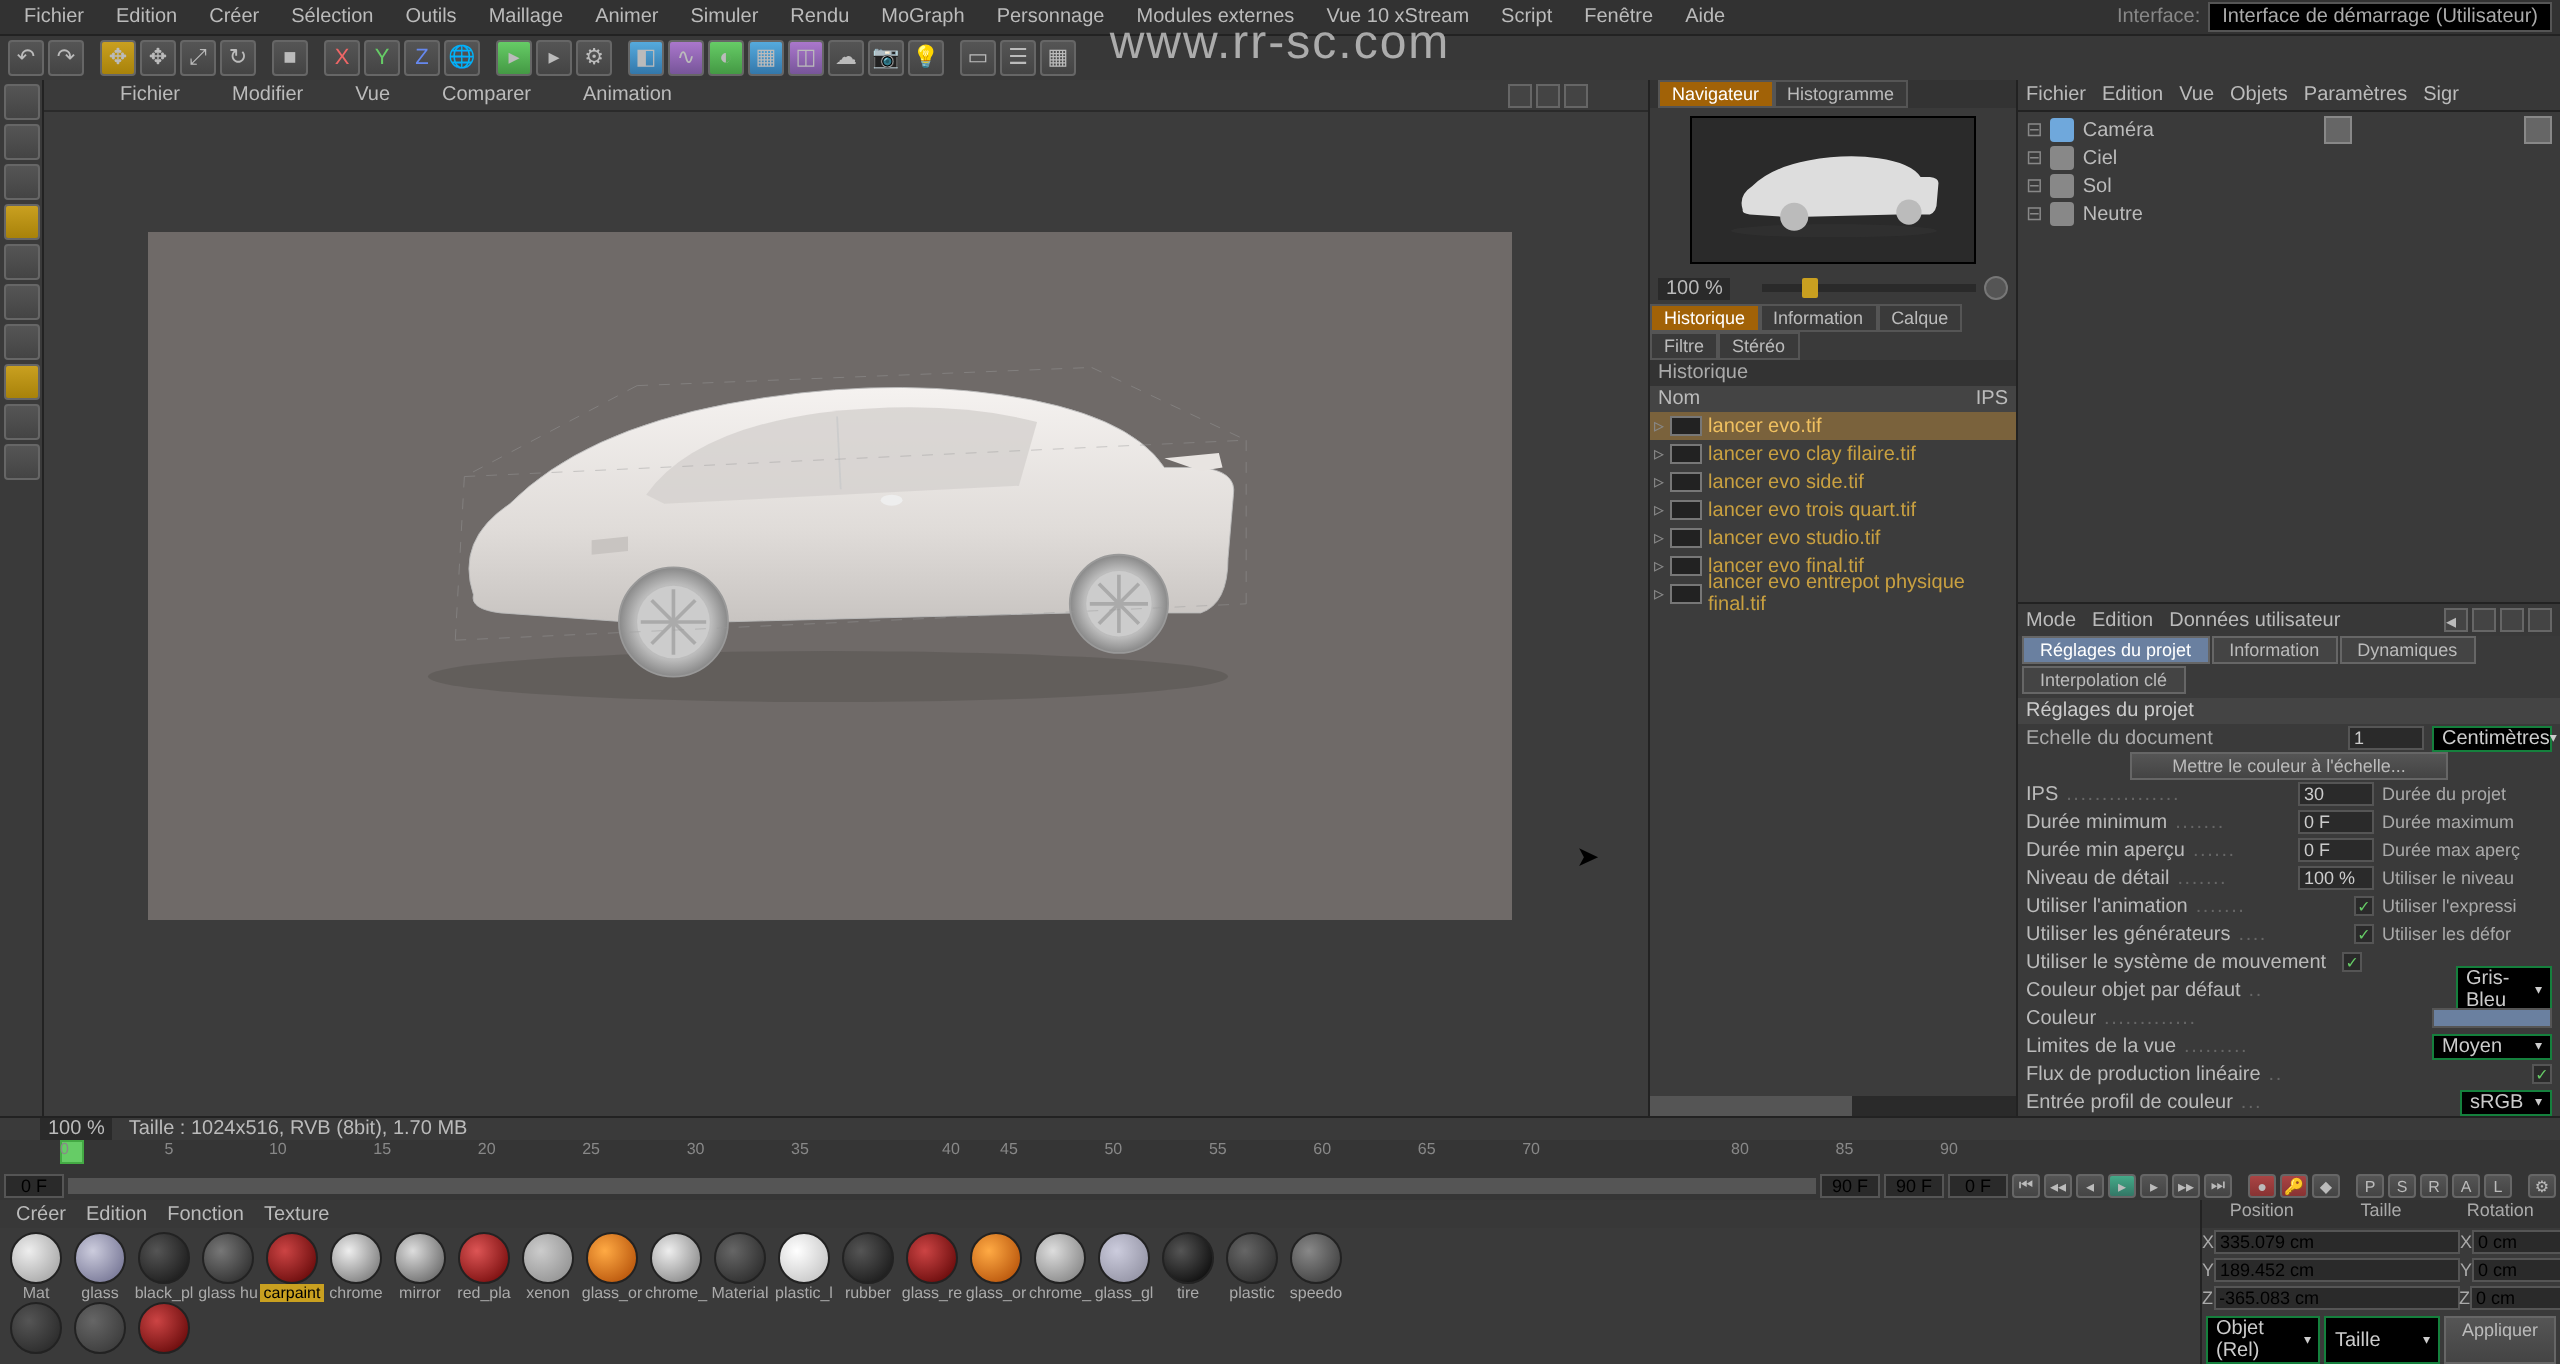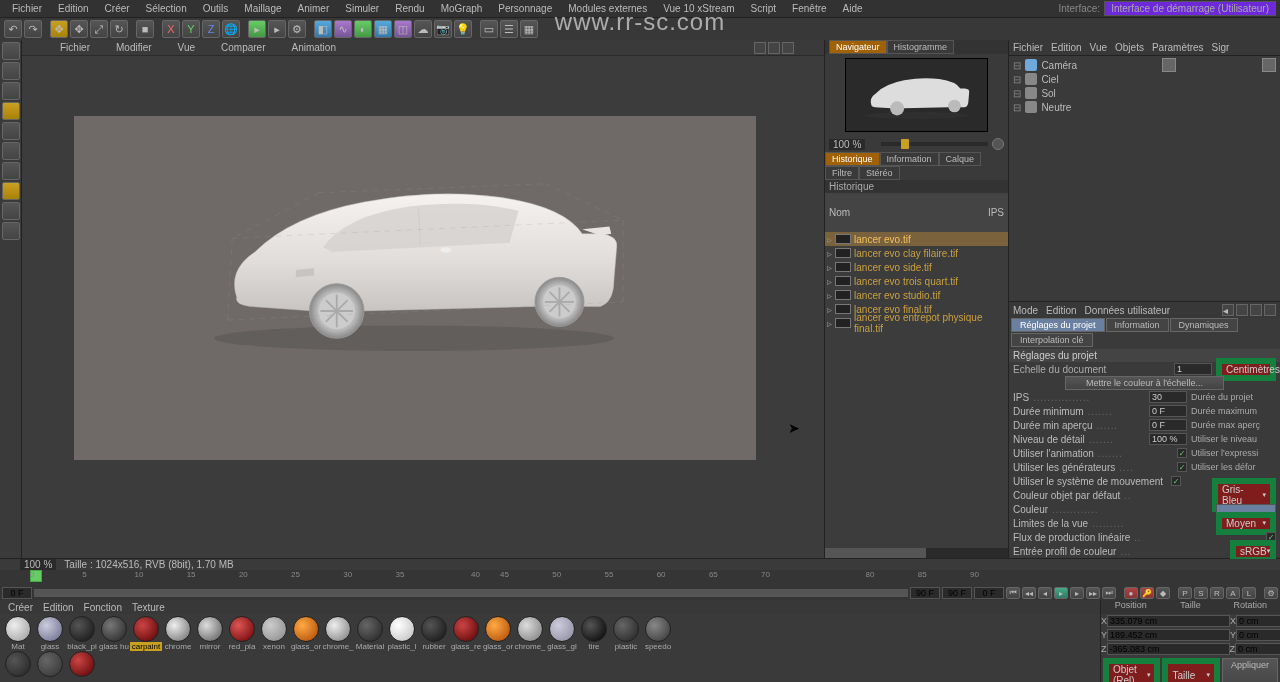--- a/index.html
+++ b/index.html
@@ -1,21 +1,21 @@
 <!DOCTYPE html>
 <html><head>
 <meta charset="utf-8">
 <style>
 * { margin: 0; padding: 0; box-sizing: border-box; font-family: Arial, sans-serif; font-size: 10px; user-select: none; }
 body { background: #393939; color: #bbb; width: 1280px; height: 682px; overflow: hidden; position: relative; }
 .menubar { display: flex; height: 18px; background: #323232; border-bottom: 1px solid #222; align-items: center; padding: 0 4px; justify-content: space-between; }
 .menubar-left { display: flex; }
 .menu-item { padding: 0 8px; color: #bbb; cursor: pointer; }
 .interface-label { color: #888; margin-right: 4px; }
-.interface-combo { background: #6d28d9; padding: 1px 6px; border: 1px solid #555; color: #aaa; }
+.interface-combo { background: #000000; padding: 1px 6px; border: 1px solid #555; color: #aaa; }
 .toolbar { display: flex; height: 22px; background: #383838; align-items: center; padding: 2px 4px; gap: 2px; }
 .tool-btn { width: 18px; height: 18px; background: linear-gradient(#555,#444); border: 1px solid #666; border-radius: 2px; cursor: pointer; display: flex; align-items: center; justify-content: center; font-size: 11px; line-height: 1; }
 .tool-sep { width: 4px; }
 .main-area { display: flex; height: 518px; }
 .left-tools { width: 22px; background: #3a3a3a; display: flex; flex-direction: column; gap: 2px; padding: 2px; border-right: 1px solid #222; }
 .left-tool { width: 18px; height: 18px; background: linear-gradient(#555,#444); border: 1px solid #666; border-radius: 2px; cursor: pointer; }
 .left-tool.yellow { background: linear-gradient(#c9a020,#a8820a); }
 .viewport-container { flex: 1; display: flex; flex-direction: column; background: #3c3c3c; }
 .viewport-menu { height: 16px; display: flex; align-items: center; padding: 0 30px; justify-content: space-between; background: #3a3a3a; border-bottom: 1px solid #2a2a2a; }
 .vp-menu-left { display: flex; gap: 10px; }
@@ -32,21 +32,21 @@
 .tab.active { background: #a16207; color: #fff; }
 .tab-pad { padding-left: 4px; }
 .preview-box { height: 74px; margin: 4px 20px; background: #2a2a2a; border: 1px solid #000; display: flex; align-items: center; justify-content: center; position: relative; }
 .zoom-row { display: flex; align-items: center; padding: 2px 4px; gap: 4px; }
 .zoom-val { background: #2a2a2a; padding: 0 4px; }
 .slider-track { flex:1; height: 4px; background: #2a2a2a; position: relative; }
 .slider-thumb { position: absolute; left: 18%; top: -3px; width: 8px; height: 10px; background: #c9a020; border-radius: 1px; }
 .circle-btn { width: 12px; height: 12px; border-radius: 50%; background: #555; border: 1px solid #777; }
 .hist-tabs { display: flex; flex-wrap: wrap; }
 .small-head { background: #333; padding: 1px 4px; color: #aaa; }
-.list-head { display: flex; justify-content: space-between; background: #444; padding: 14px 4px; }
+.list-head { display: flex; justify-content: space-between; background: #444; padding: 1px 4px; }
 .file-list { flex: 1; overflow: auto; background: #3c3c3c; }
 .file-item { display: flex; align-items: center; height: 14px; padding: 0 2px; cursor: pointer; gap: 3px; }
 .file-item.active { background: #7a623c; color: #f0c060; }
 .file-item:not(.active) { color: #c9a040; }
 .file-thumb { width: 16px; height: 10px; background: #222; border: 1px solid #777; flex-shrink: 0; }
 .hscrollbar { height: 10px; background: #2a2a2a; position: relative; }
 .hscrollbar .thumb { position: absolute; left: 0; width: 55%; height: 100%; background: #555; }
 .right-panel { width: 272px; background: #3a3a3a; display: flex; flex-direction: column; border-left: 1px solid #222; }
 .rp-menu { height: 16px; display: flex; align-items: center; padding: 0 4px; gap: 8px; background: #383838; border-bottom: 1px solid #222; }
 .obj-list { height: 60px; padding: 2px 4px; }
@@ -60,21 +60,21 @@
 .attr-menu-right { display: flex; gap: 2px; }
 .attr-title { display: flex; align-items: center; gap: 4px; padding: 2px 4px; background: #383838; }
 .attr-tabs { display: flex; flex-wrap: wrap; gap: 1px; padding: 0 2px; }
 .attr-tab { padding: 1px 8px; background: #444; border: 1px solid #666; cursor: pointer; font-size: 9px; }
 .attr-tab.active { background: #6a80a0; color: #fff; }
 .section-header { background: #444; padding: 1px 4px; margin-top: 2px; color: #ccc; }
 .prop-row { display: flex; align-items: center; height: 14px; padding: 0 4px; gap: 4px; }
 .prop-label { flex: 1; color: #aaa; font-size: 9px; }
 .dots { color: #666; letter-spacing: -1px; flex: 1; overflow: hidden; }
 .prop-input { width: 38px; background: #2a2a2a; border: 1px solid #555; padding: 0 2px; text-align: left; font-size: 9px; color: #ccc; }
-.combo { background: #7f1d1d; border: 6px solid #15803d; padding: 0 4px; font-size: 9px; color: #ccc; display: flex; justify-content: space-between; align-items: center; }
+.combo { background: #000000; border: 1px solid #15803d; padding: 0 4px; font-size: 9px; color: #ccc; display: flex; justify-content: space-between; align-items: center; }
 .combo .arrow { font-size: 7px; }
 .cbox { width: 10px; height: 10px; background: #2a2a2a; border: 1px solid #555; display: flex; align-items: center; justify-content: center; font-size: 8px; color: #6c6; }
 .btn-wide { background: linear-gradient(#555,#444); border: 1px solid #666; padding: 1px 20px; text-align: center; font-size: 9px; }
 .prop-right-label { font-size: 9px; color: #aaa; width: 85px; white-space: nowrap; overflow: hidden; }
 .bottom-strip { height: 104px; display: flex; flex-direction: column; background: #383838; border-top: 1px solid #222; }
 .info-bar { height: 14px; display: flex; align-items: center; padding: 0 20px; gap: 8px; background: #3a3a3a; }
 .timeline-wrap { display: flex; }
 .timeline { flex: 1; height: 30px; position: relative; background: #3c3c3c; }
 .ruler { height: 16px; background: #353535; position: relative; overflow: hidden; }
 .ruler-tick { position: absolute; top: 0; font-size: 8px; color: #888; }
@@ -427,21 +427,21 @@
         <div class="cbox">✓</div>
         <span class="prop-right-label">Utiliser les défor</span>
       </div>
       <div class="prop-row">
         <span>Utiliser le système de mouvement</span>
         <div class="cbox" style="margin-left:4px">✓</div>
       </div>
       <div class="prop-row">
         <span>Couleur objet par défaut</span>
           <span class="dots">. .</span>
-        <div class="combo" style="width:64px">
+        <div class="combo" style="width:48px">
             <span>Gris-Bleu</span>
             <span class="arrow">▾</span>
           </div>
       </div>
       <div class="prop-row">
         <span>Couleur</span>
           <span class="dots">. . . . . . . . . . . . .</span>
         <div style="width:60px;height:10px;background:#6a80a0;border:1px solid #555"></div>
       </div>
       <div class="prop-row">

